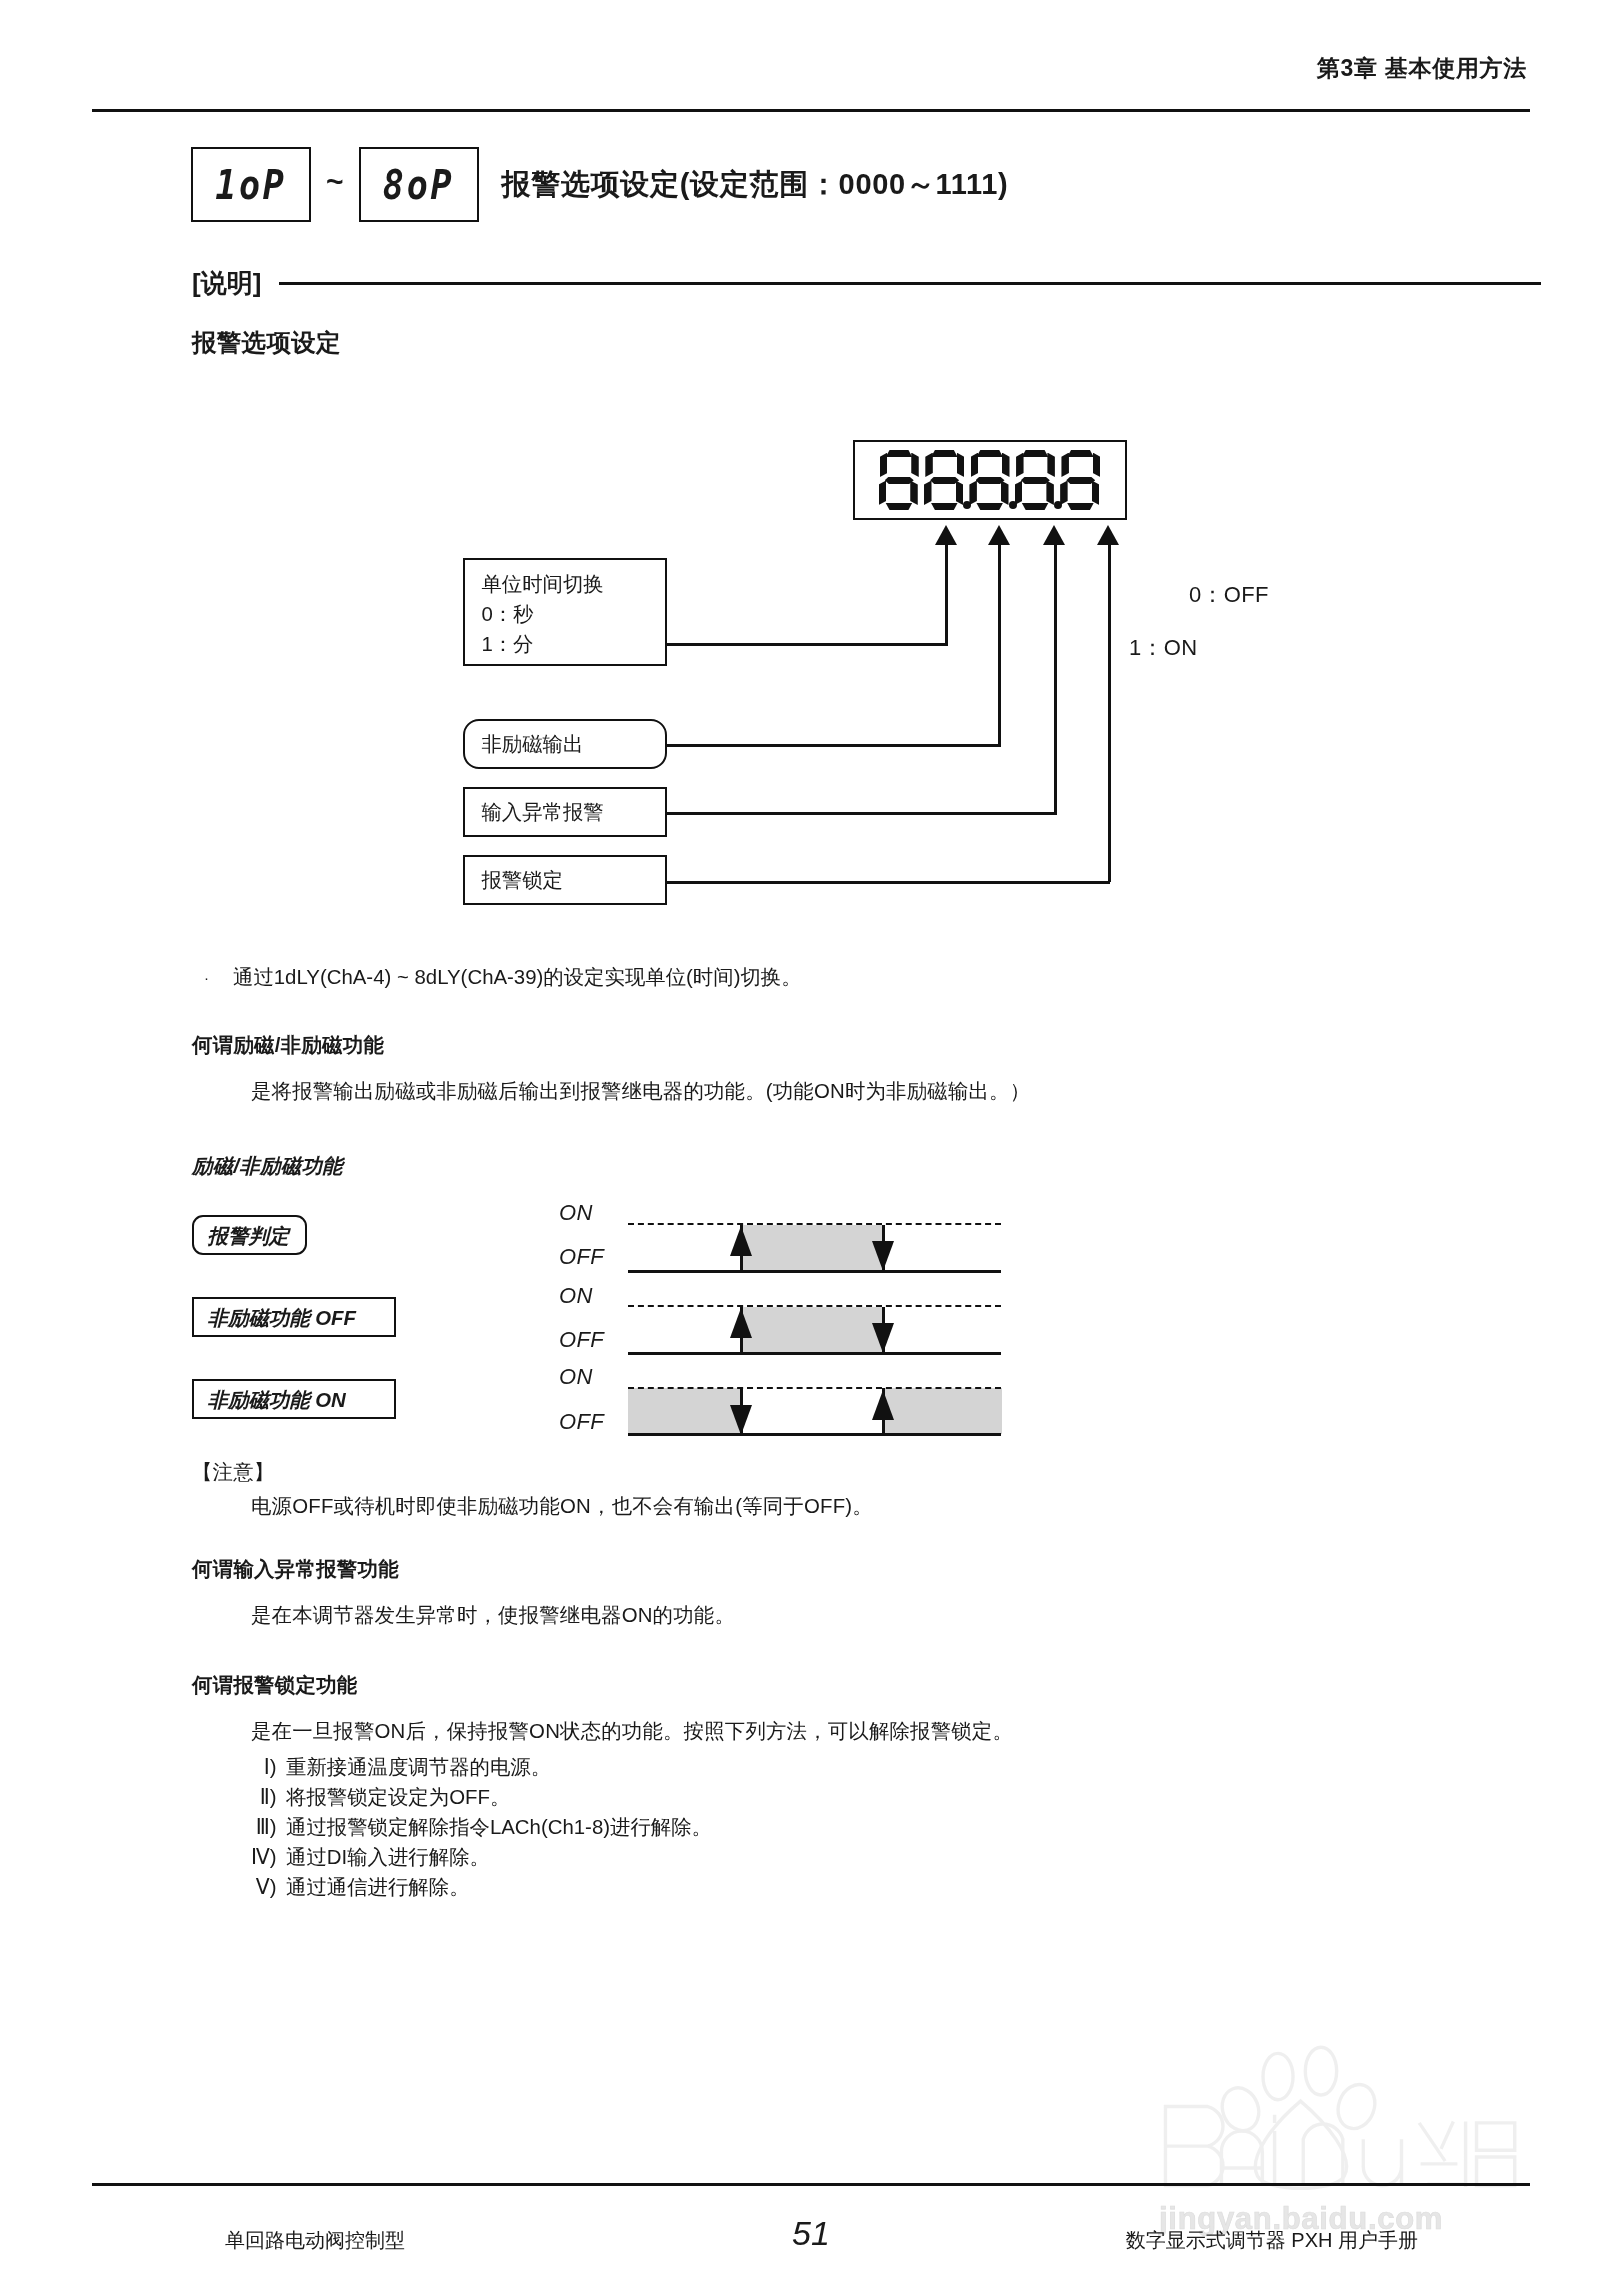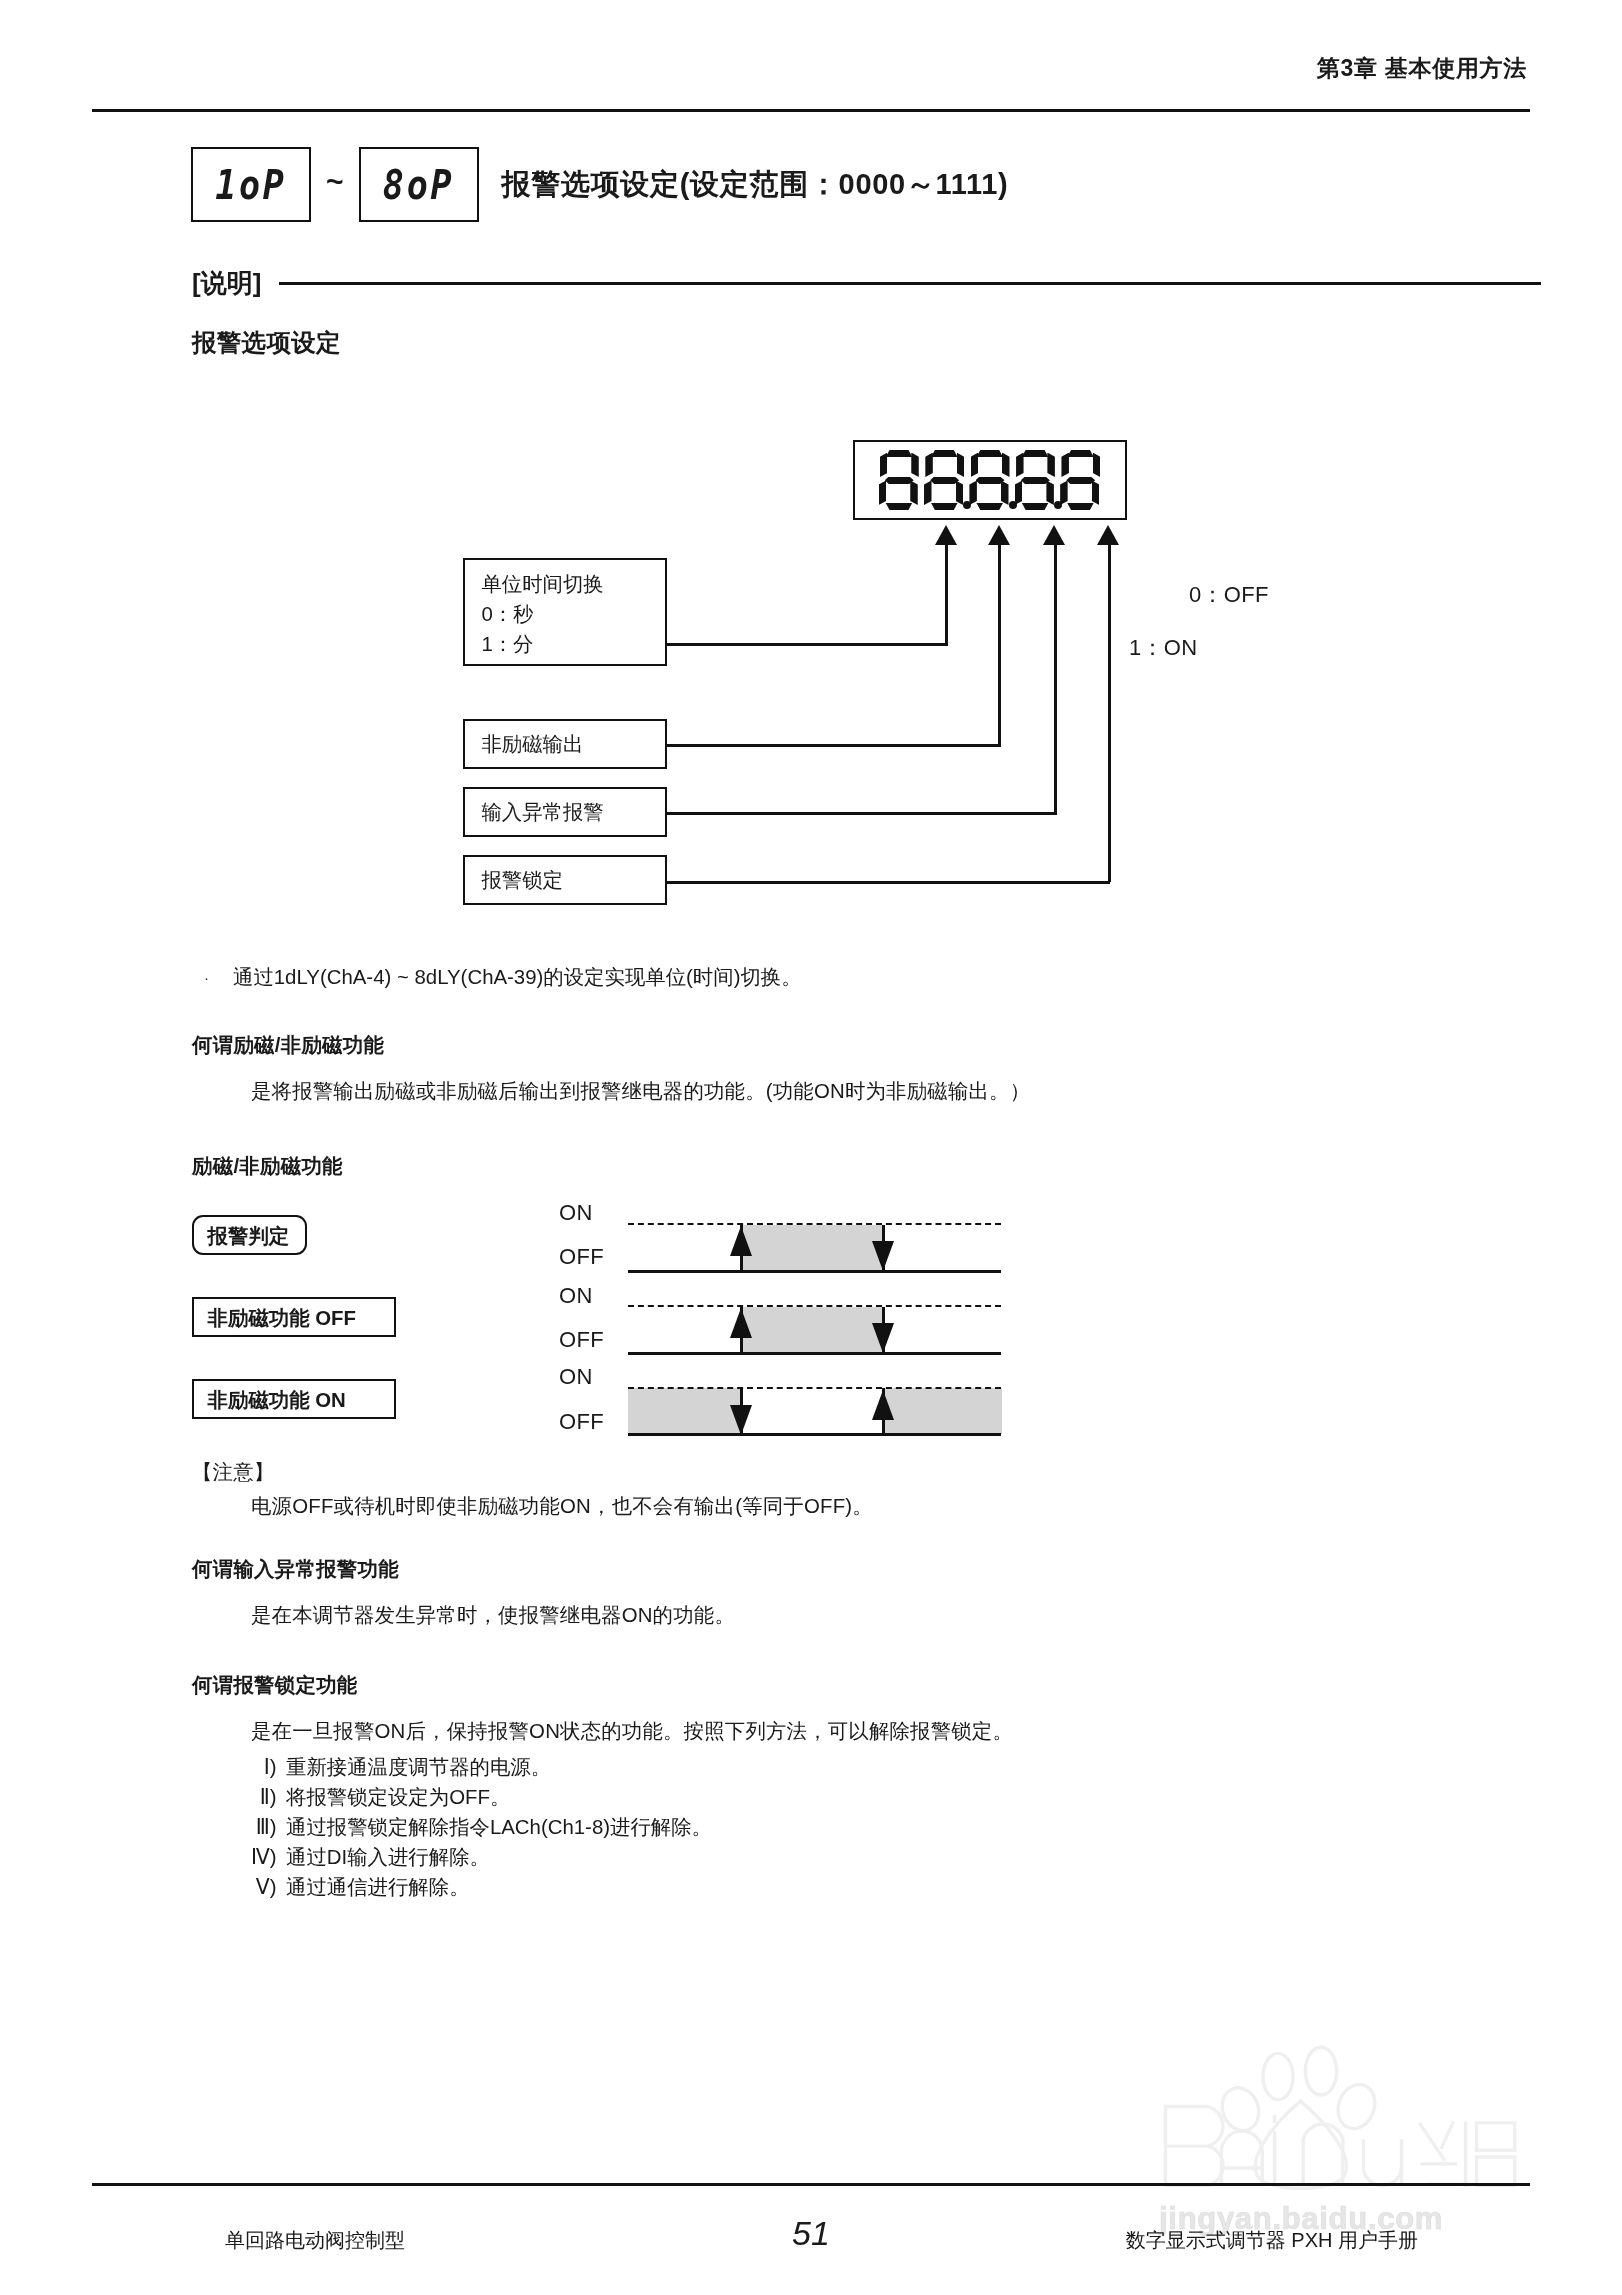--- a/index.html
+++ b/index.html
@@ -105,21 +105,21 @@
   .nbox{
     position:absolute;border:2.7px solid #111;background:#fff;box-sizing:border-box;
     font-size:20.4px;line-height:30px;padding:8.9px 13.6px 8.9px 16.4px;
     white-space:pre-line;
   }
   .legend{
     position:absolute;font-size:22px;line-height:33px;letter-spacing:0.3px;text-align:right;
   }
 
   
-  .timing{position:absolute;left:0;top:0;width:1322px;height:2295px;pointer-events:none;}
+  .timing{position:absolute;left:0;top:0;width:1322px;height:2295px;pointer-events:none;font-style:italic;}
   .tbox{
     position:absolute;border:2px solid #111;background:#fff;box-sizing:border-box;
     font-size:20.4px;line-height:27px;padding:6.1px 13.6px;white-space:nowrap;
     font-weight:700;
   }
   .tlabel{position:absolute;font-size:22px;letter-spacing:0.3px;}
   .dashline{
     position:absolute;height:0;border-top:2.7px dashed #111;
   }
   .solidline{position:absolute;height:2.7px;background:#111;}
@@ -249,21 +249,21 @@
     <div class="vline" style="left:1108px;top:544px;height:338px;"></div>
 
     <div class="hline" style="left:666px;top:643px;width:282px;"></div>
     <div class="hline" style="left:666px;top:744px;width:335px;"></div>
     <div class="hline" style="left:666px;top:812px;width:391px;"></div>
     <div class="hline" style="left:666px;top:881px;width:444px;"></div>
 
     <div class="nbox" style="left:463px;top:558px;width:204px;height:108px;">单位时间切换
 0：秒
 1：分</div>
-    <div class="nbox" style="left:463px;top:719px;width:204px;height:50px;display:flex;align-items:center;">非励磁输出</div>
+    <div class="nbox" style="left:463px;top:719px;width:204px;height:50px;display:flex;align-items:center;border-radius:16px;">非励磁输出</div>
     <div class="nbox" style="left:463px;top:787px;width:204px;height:50px;display:flex;align-items:center;">输入异常报警</div>
     <div class="nbox" style="left:463px;top:855px;width:204px;height:50px;display:flex;align-items:center;">报警锁定</div>
 
     <div class="legend" style="left:1189px;top:578px;">0：OFF</div>
     <div class="legend" style="left:1129px;top:611px;margin-top:20px;">1：ON</div>
   </div>
 
   <div class="bullet" style="left:204px;top:962px;width:1227px;">
     <span class="dot">·</span><span>通过1dLY(ChA-4) ~ 8dLY(ChA-39)的设定实现单位(时间)切换。</span>
   </div>

